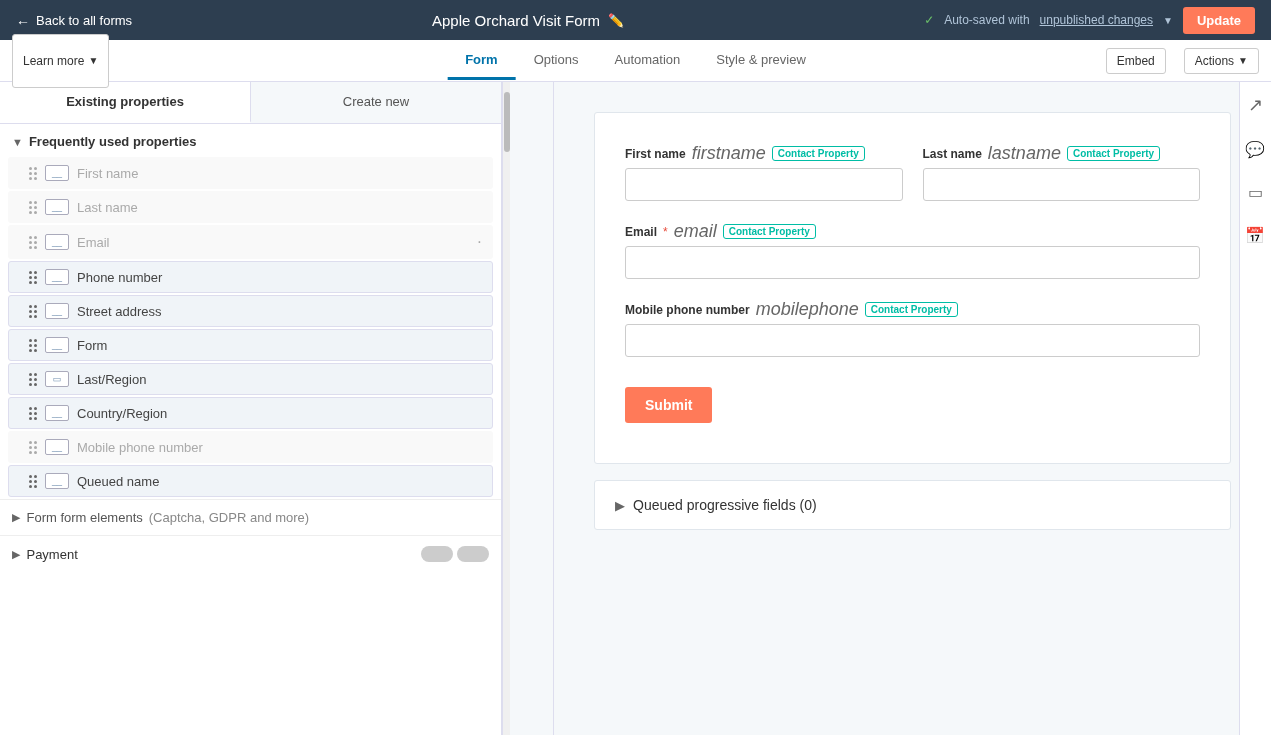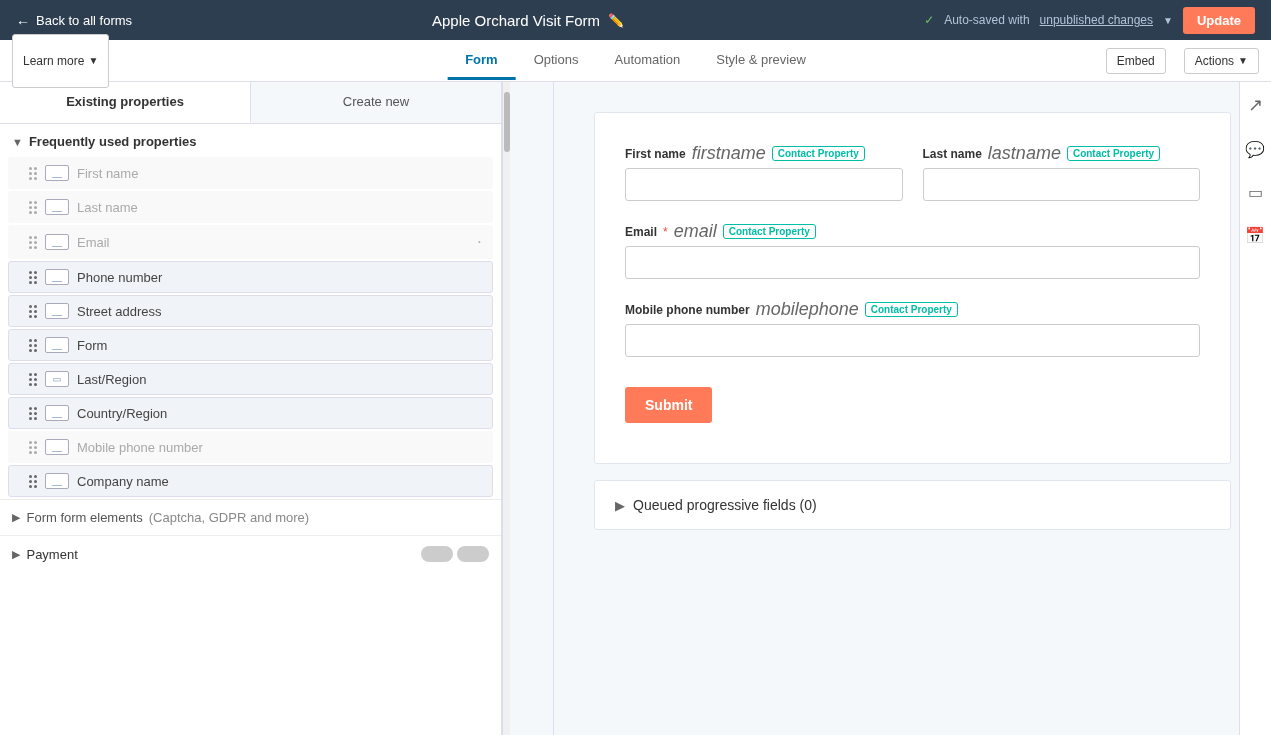--- a/index.html
+++ b/index.html
@@ -651,21 +651,21 @@
             <div class="drag-dot-row">
                 <div class="drag-dot" style="background:#666;"></div>
                 <div class="drag-dot" style="background:#666;"></div>
               </div>
             <div class="drag-dot-row">
                 <div class="drag-dot" style="background:#666;"></div>
                 <div class="drag-dot" style="background:#666;"></div>
               </div>
           </div>
           <div class="field-icon">__</div>
-          <span class="property-label">Company name</span>
+          <span class="property-label">Queued name</span>
         </div>
 
         <div class="other-elements-section">
           <span class="section-chevron">▶</span>
           <span class="label">Form form elements</span>
           <span class="sublabel">(Captcha, GDPR and more)</span>
         </div>
 
         <div class="payment-section">
           <span class="section-chevron">▶</span>

